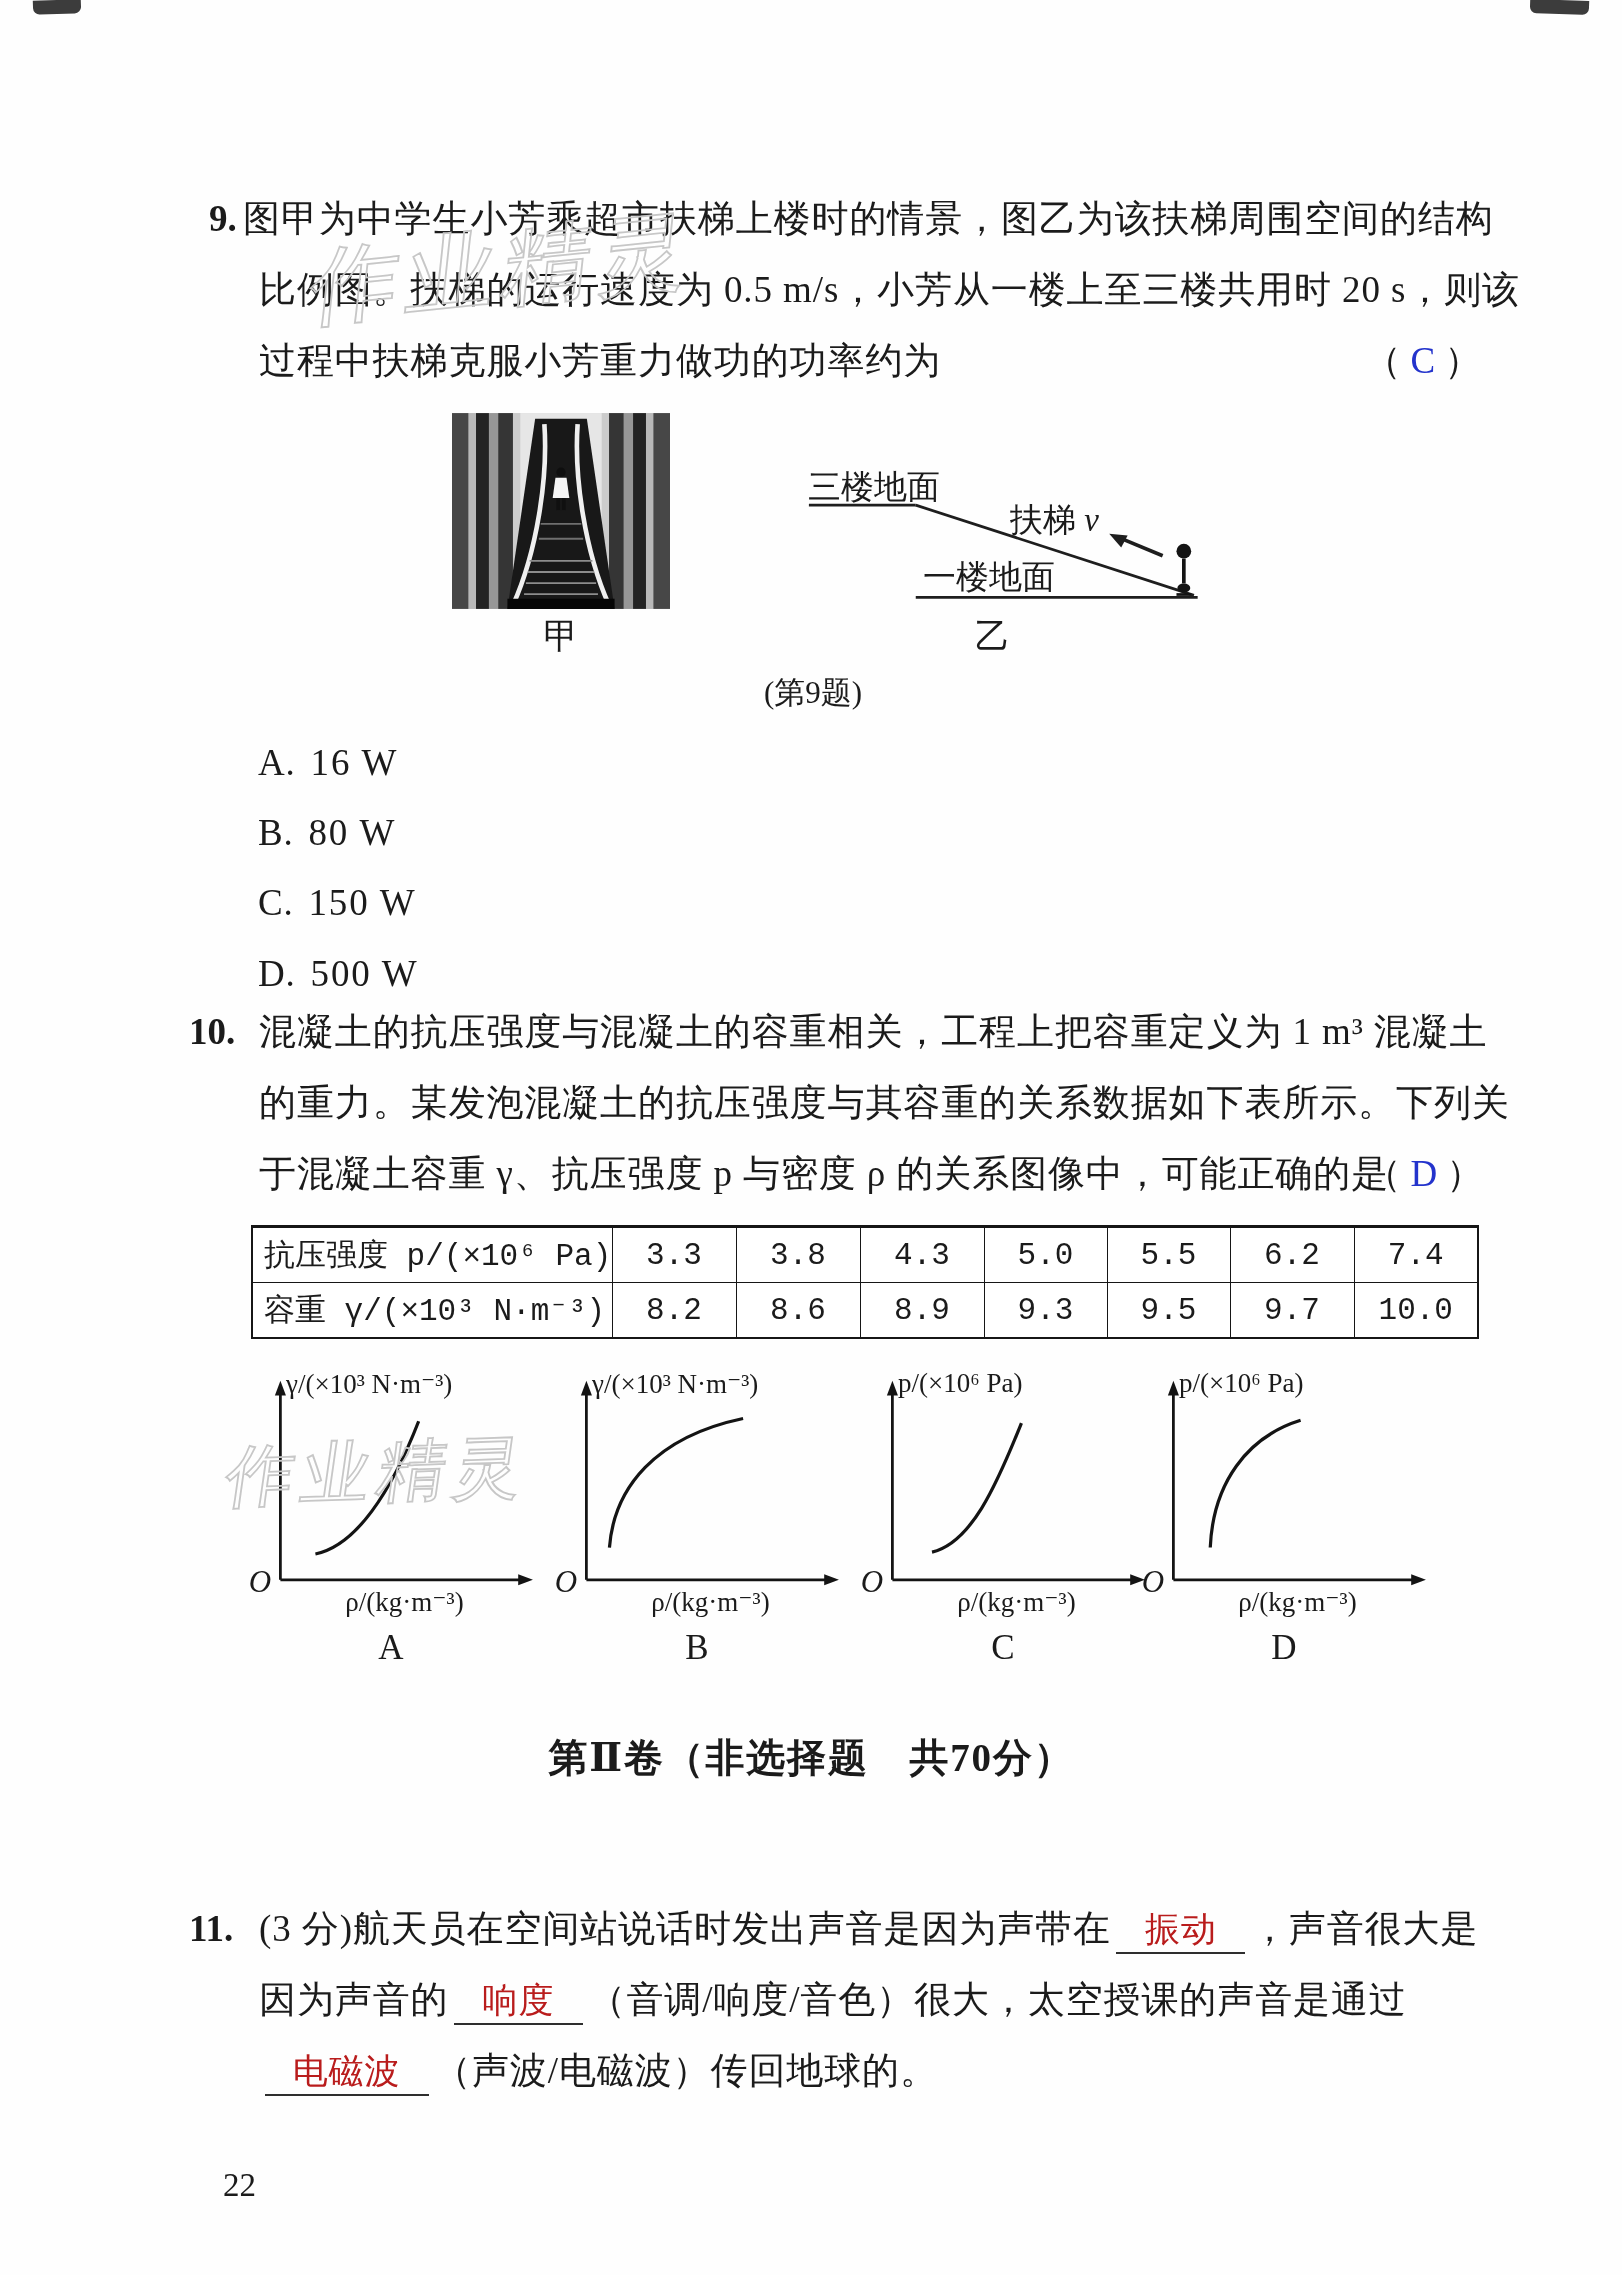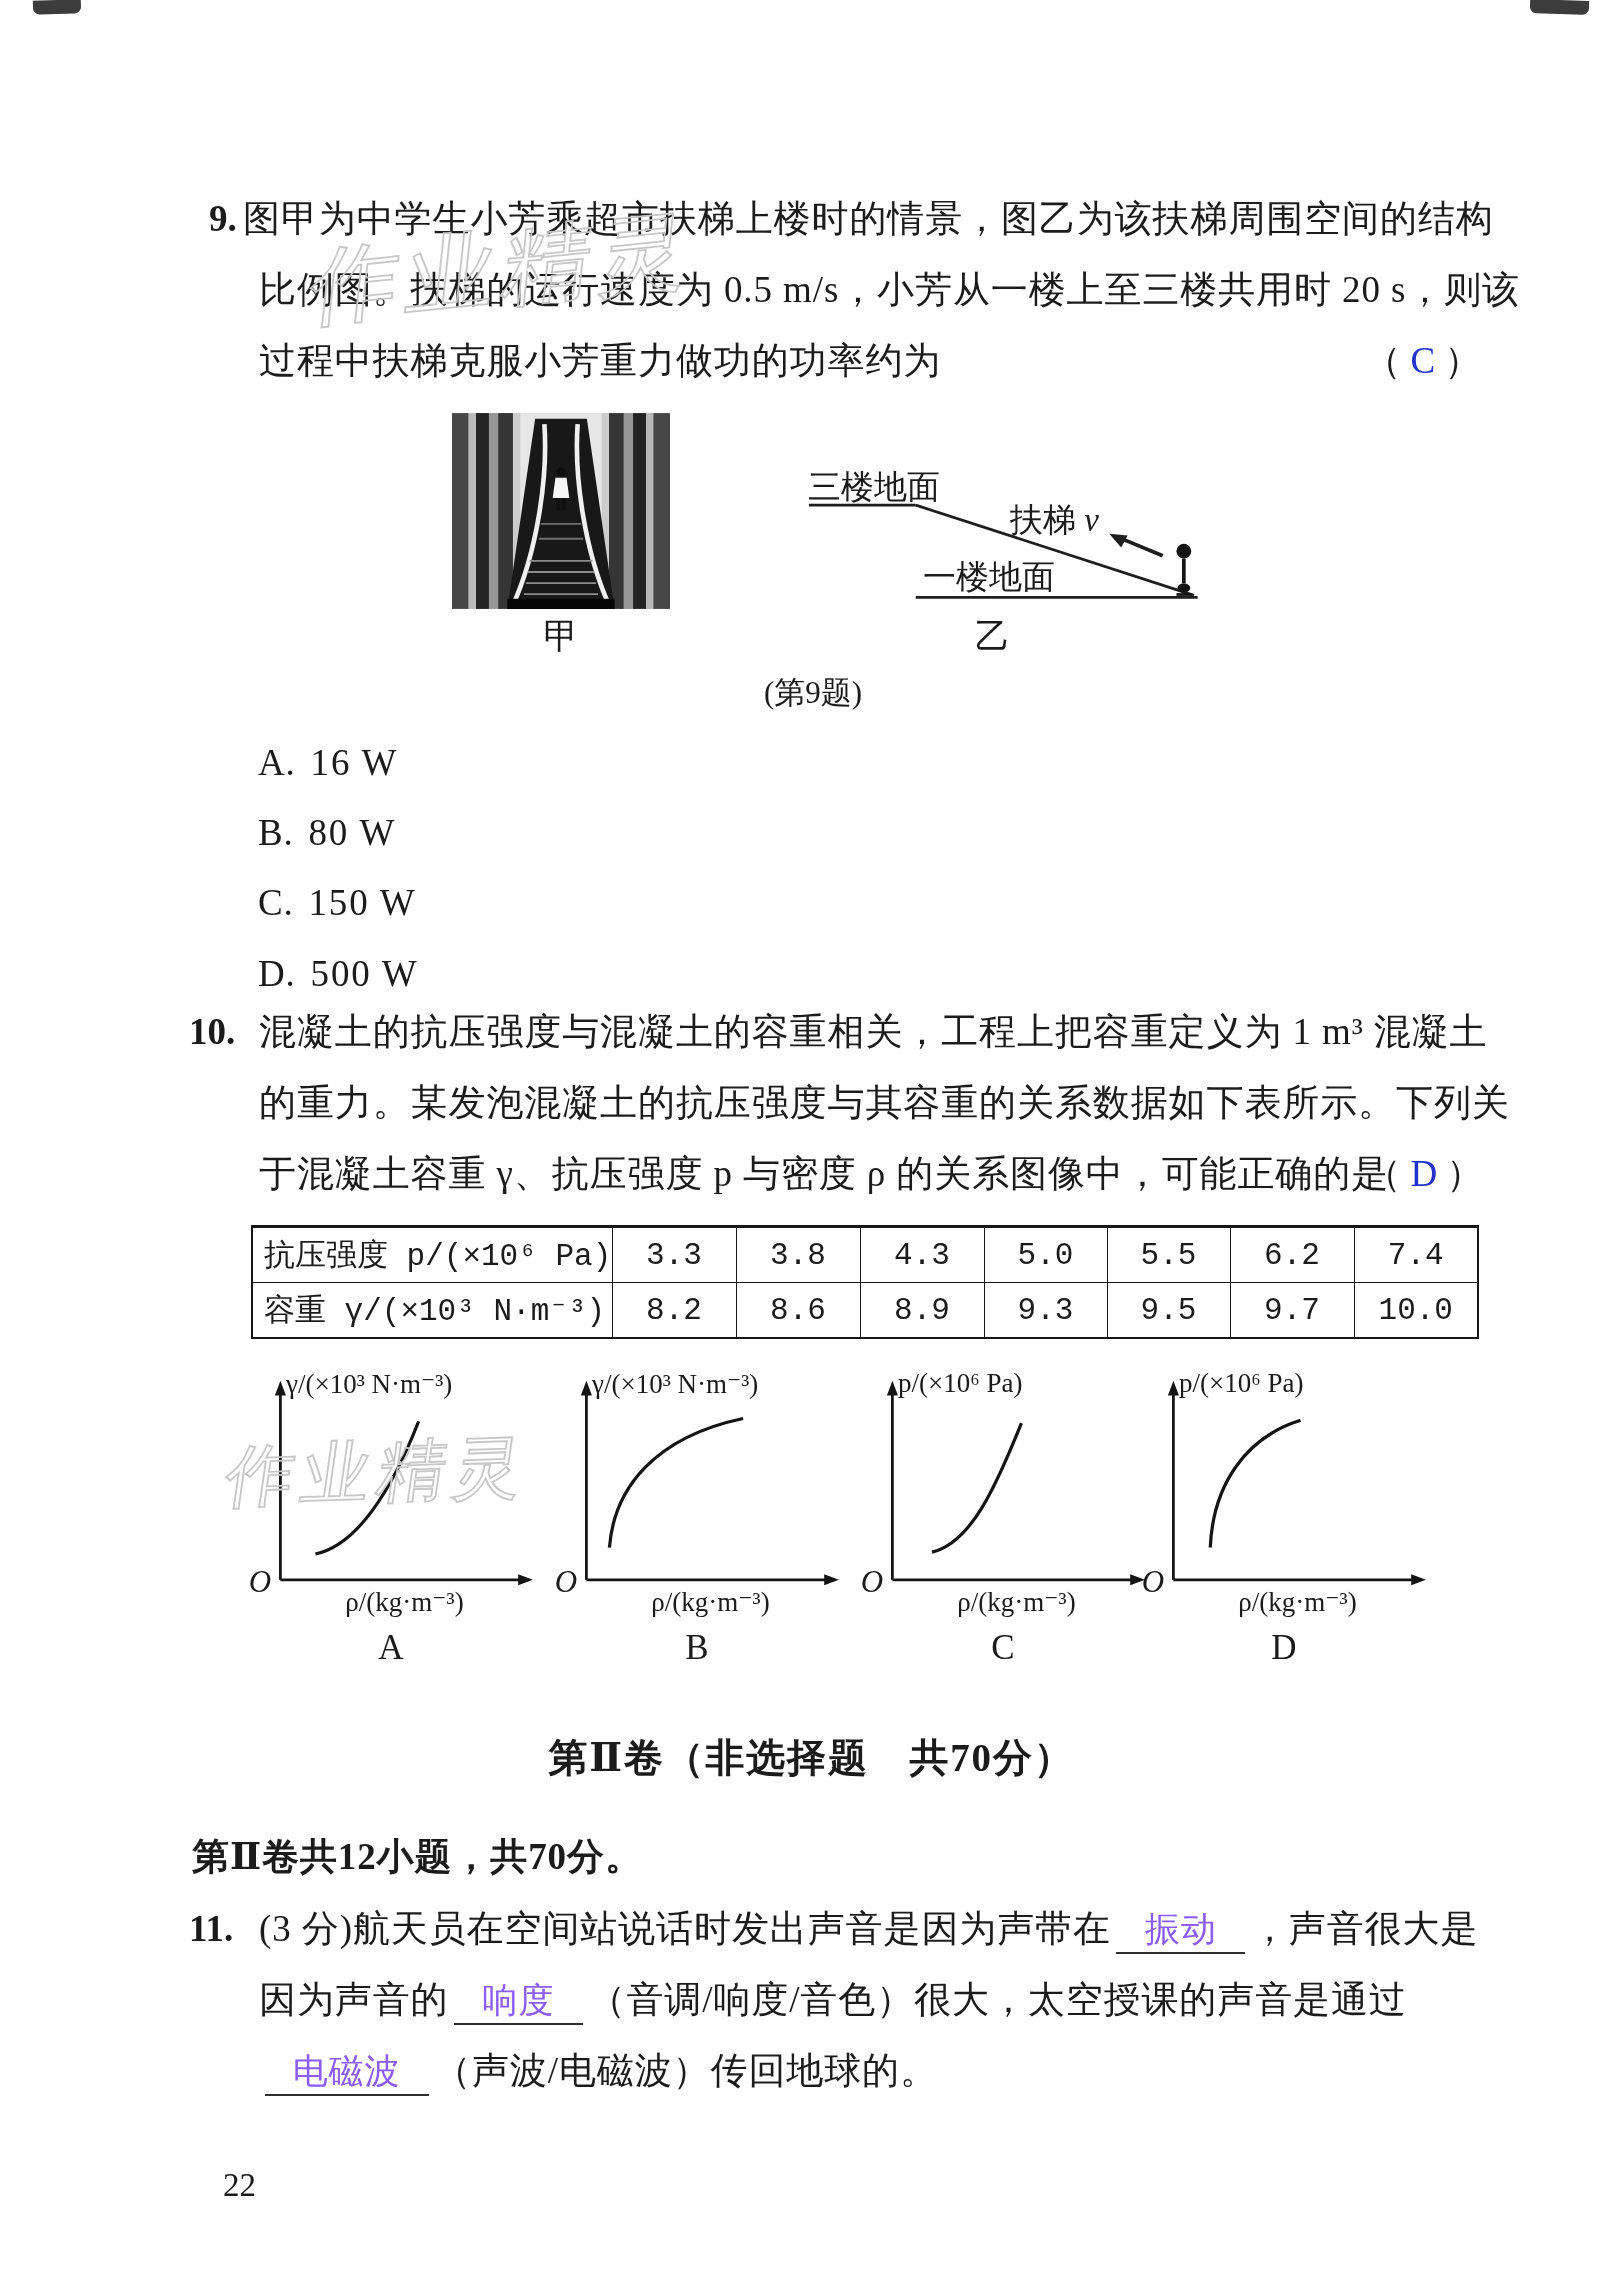--- a/index.html
+++ b/index.html
@@ -17,21 +17,21 @@
   .blue{color:#2333cc;}
   .answer span{letter-spacing:0;}
   .answer .paren{margin:0 9.2px;}
   .opt-label{display:inline-block;}
   .opt-text{display:inline-block;margin-left:14.8px;letter-spacing:1.8px;}
   .figlabel{position:absolute;text-align:center;font-size:35px;}
   .dlab{position:absolute;white-space:nowrap;font-size:33px;}
   .caption{position:absolute;font-size:31px;white-space:nowrap;}
   .blank{
     display:inline-block;min-width:103px;text-align:center;
-    border-bottom:2.8px solid #2e2e2e;color:#8b5cf6;
+    border-bottom:2.8px solid #2e2e2e;color:#b91c1c;
     font-size:35px;line-height:37px;padding:0 13px 3.7px 13px;margin:0 5.5px;
   }
   .blank.wide{min-width:138px;}
   table.data{position:absolute;border-collapse:collapse;table-layout:fixed;background:#fff;}
   table.data{border:2.8px solid #161616;border-top:3.7px solid #161616;font-family:Liberation Mono, monospace;}
   table.data td{border:1.8px solid #161616;text-align:center;font-size:31px;height:54px;padding:0;white-space:nowrap;}
   table.data td.hd{text-align:left;padding-left:11px;}
   .graph{position:absolute;width:314px;height:314px;}
   .graph .ylab{position:absolute;left:52px;top:0;font-size:27px;white-space:nowrap;}
   .graph svg.axes{position:absolute;left:0;top:9.2px;}
@@ -223,21 +223,20 @@
       <line x1="50" y1="220" x2="314" y2="220" stroke="#141414" stroke-width="3"></line>
       <polygon points="324,220 308,214 308,226" fill="#141414"></polygon>
       <path d="M 90,185 C 93,115 130,65 188,47" stroke="#141414" stroke-width="3.5" fill="none"></path>
     </svg>
     <div class="olab">O</div>
     <div class="xlab">ρ/(kg·m⁻³)</div>
     <div class="letter">D</div>
   </div>
 
   <div class="sec-title" style="top:1731px;">第Ⅱ卷（非选择题　共70分）</div>
-  <div class="tline bold" style="left:192px;top:1835px;">第Ⅱ卷共12小题，共70分。</div>
 
   <div class="qnum" style="left:189px;top:1907px;">11.</div>
   <div class="tline" style="left:259px;top:1907px;">
     <span>(3 分)航天员在空间站说话时发出声音是因为声带在</span><span class="blank">振动</span><span>，声音很大是</span>
   </div>
   <div class="tline" style="left:259px;top:1978px;">
     <span>因为声音的</span><span class="blank">响度</span><span>（音调/响度/音色）很大，太空授课的声音是通过</span>
   </div>
   <div class="tline" style="left:259px;top:2049px;">
     <span class="blank wide">电磁波</span><span>（声波/电磁波）传回地球的。</span>

